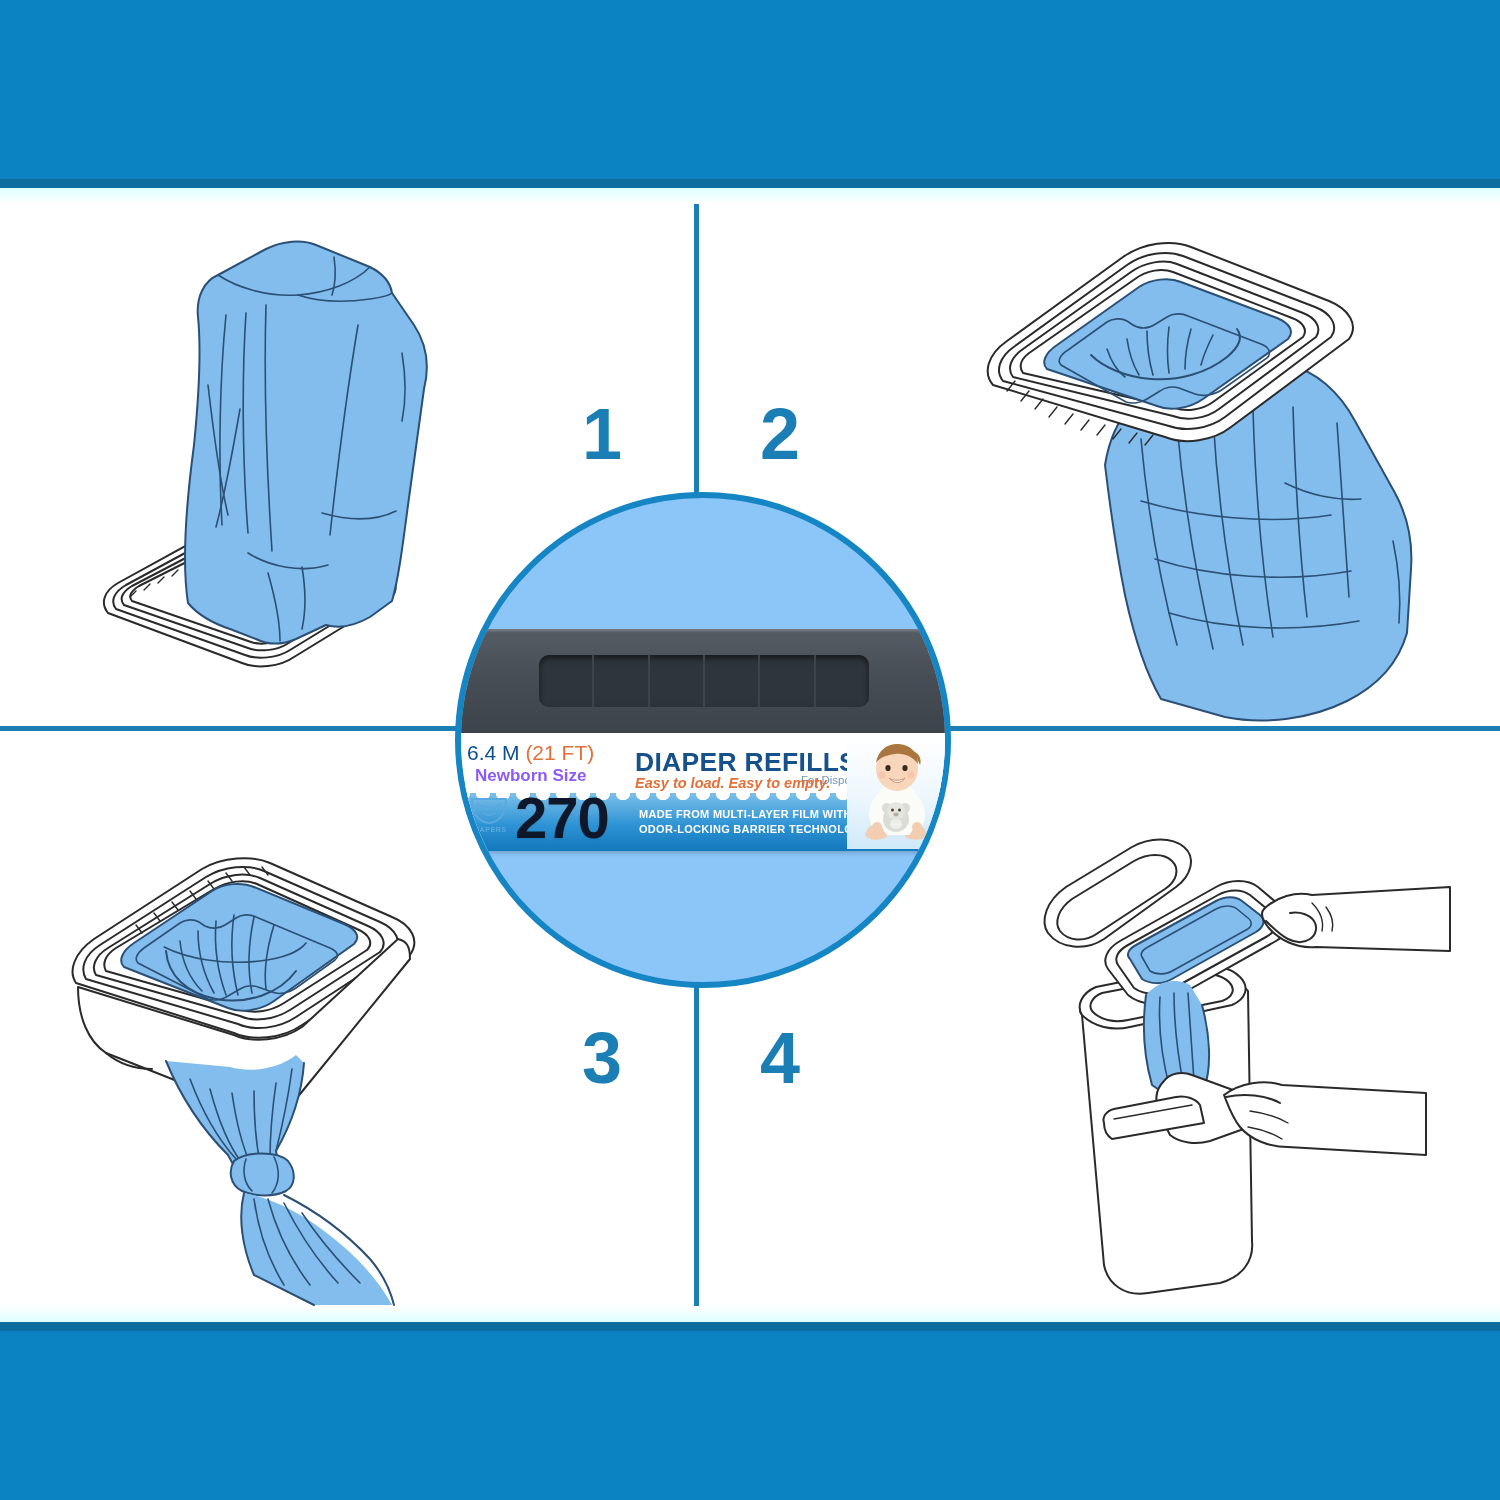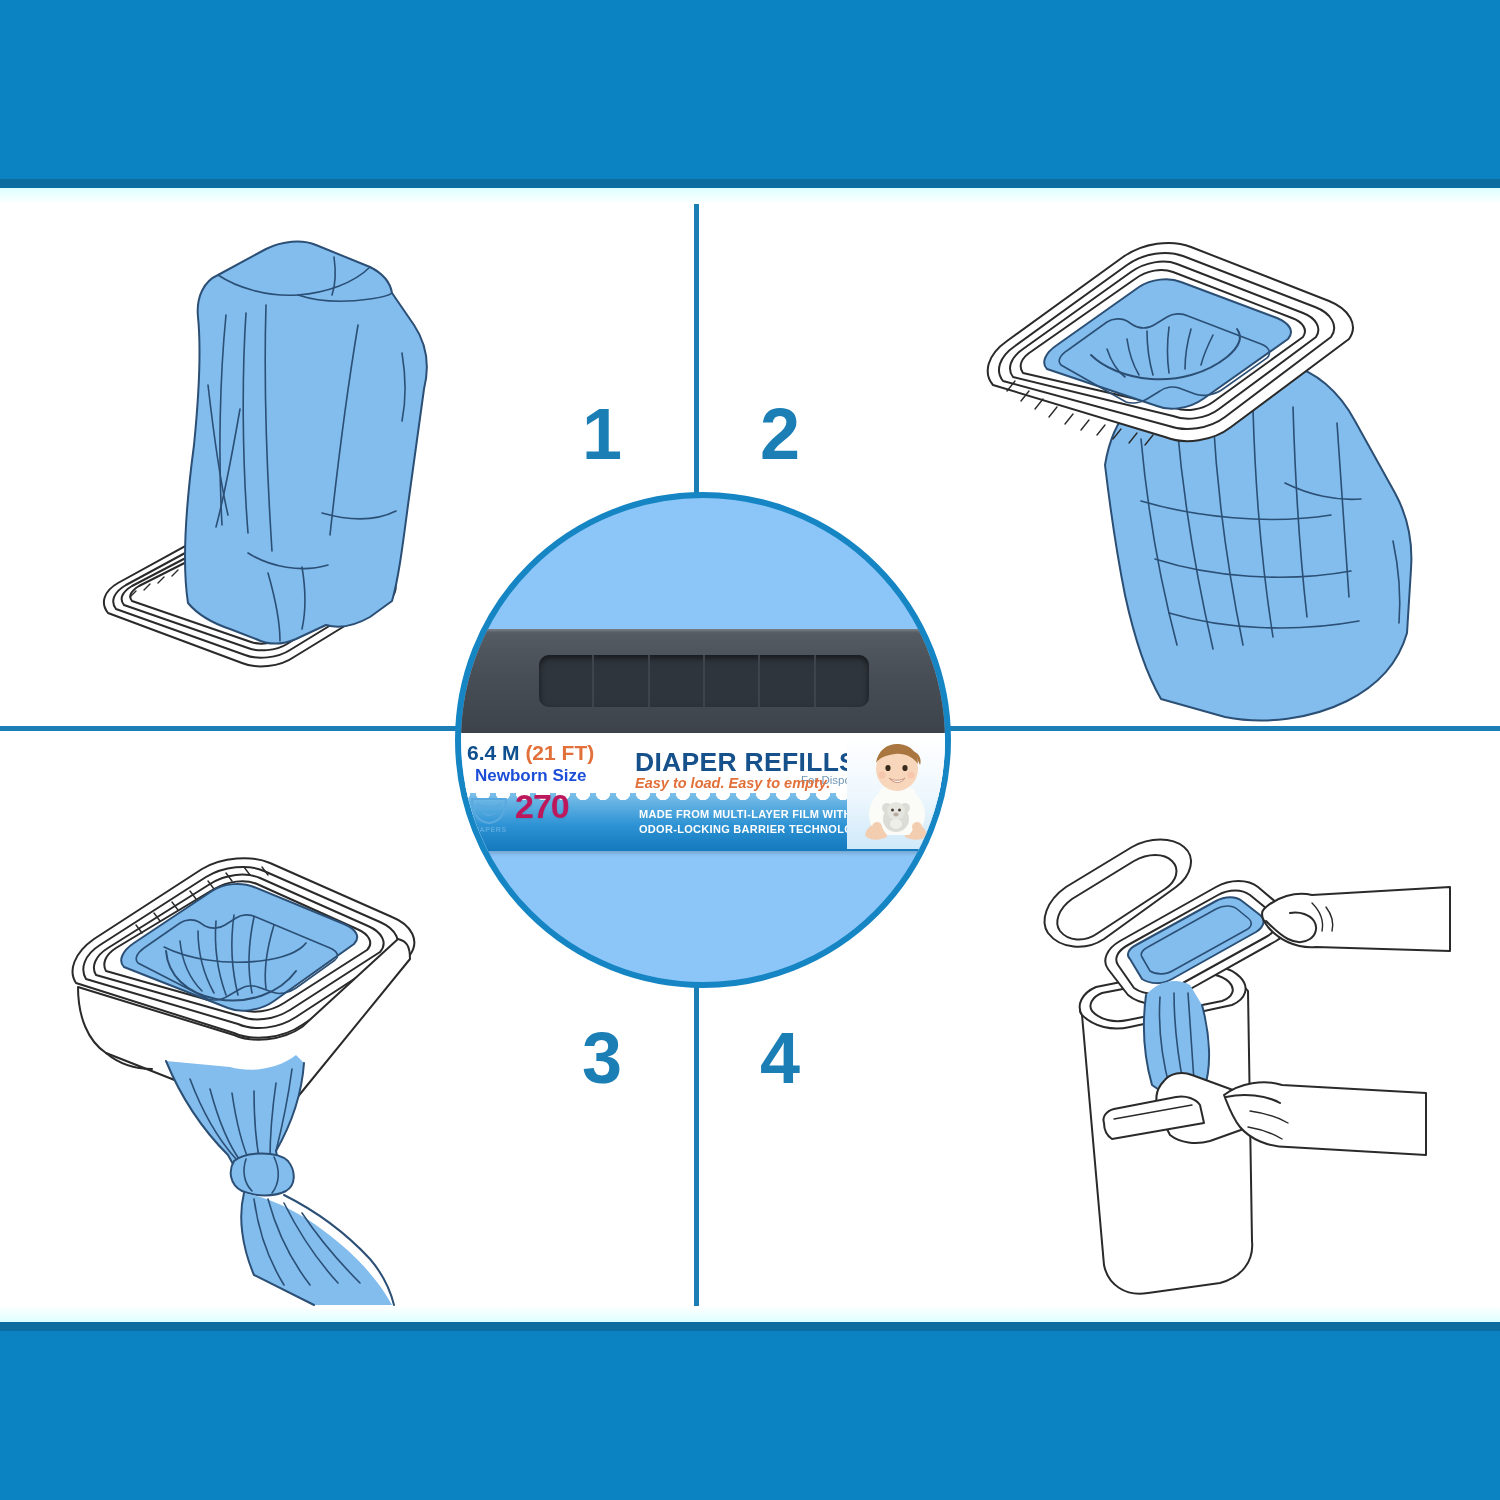--- a/index.html
+++ b/index.html
@@ -205,29 +205,29 @@
       radial-gradient(circle at 450px 9px, #ffffff 7px, transparent 7.5px),
       radial-gradient(circle at 470px 9px, #ffffff 7px, transparent 7.5px),
       radial-gradient(circle at 490px 9px, #ffffff 7px, transparent 7.5px);
   }
 
   .lbl-length {
     position: absolute;
     left: 14px; top: 8px;
     color: #0e4f8f;
     font-size: 21px;
-    font-weight: bold;
+    font-weight: normal;
     white-space: nowrap;
     z-index: 3;
   }
   .lbl-length .ft { color: #e2703a; }
   .lbl-size {
     position: absolute;
     left: 22px; top: 33px;
-    color: #1d4ed8;
+    color: #8b5cf6;
     font-size: 17px;
     font-weight: bold;
     z-index: 3;
   }
 
   .diaper-icon {
     position: absolute;
     left: 14px; top: 62px;
     width: 44px; height: 40px;
     z-index: 4;
@@ -239,22 +239,22 @@
     color: #5aa9de;
     font-size: 7px;
     font-weight: bold;
     letter-spacing: 0.6px;
     margin-top: 1px;
   }
 
   .lbl-count {
     position: absolute;
     left: 62px; top: 56px;
-    color: #be185d;
-    font-size: 34px;
+    color: #0f172a;
+    font-size: 58px;
     font-weight: bold;
     line-height: 1;
     letter-spacing: -1px;
     z-index: 4;
     text-shadow: 0 1px 2px rgba(0,0,0,0.10);
   }
 
   .lbl-title {
     position: absolute;
     left: 182px; top: 14px;

